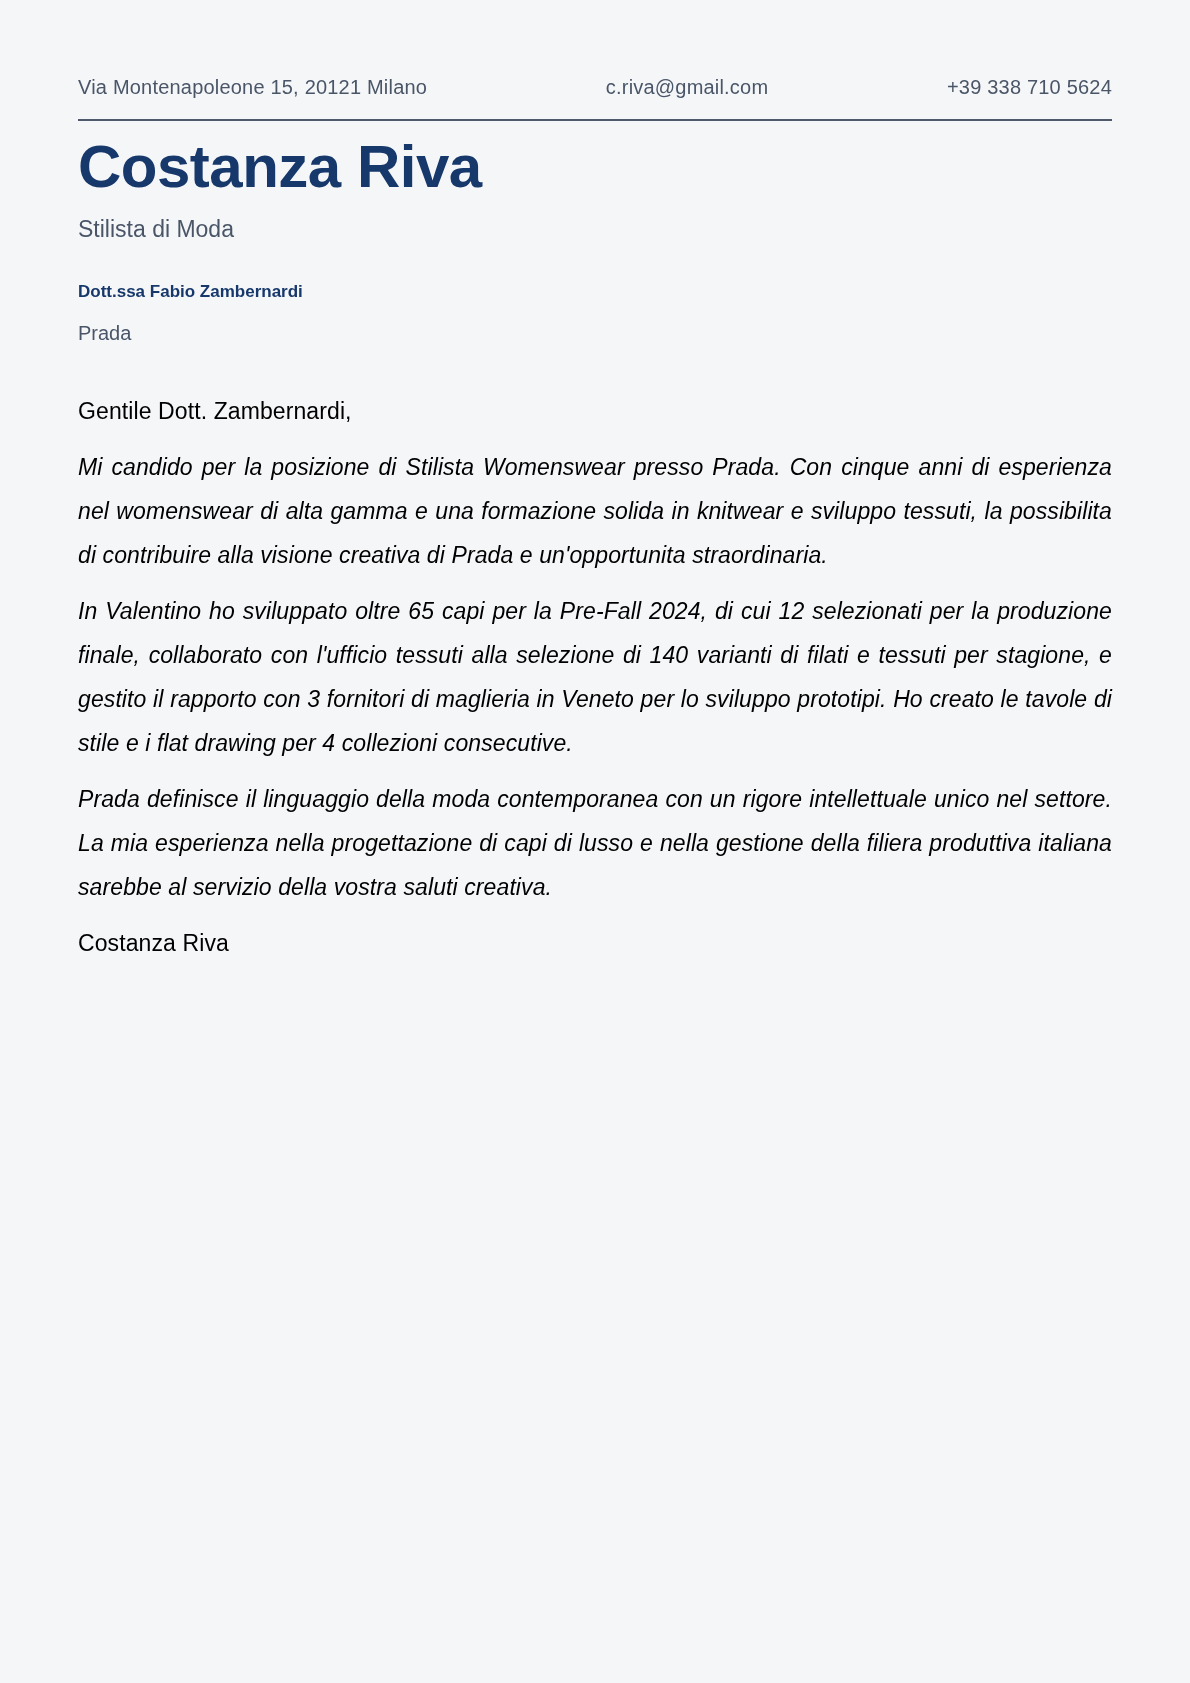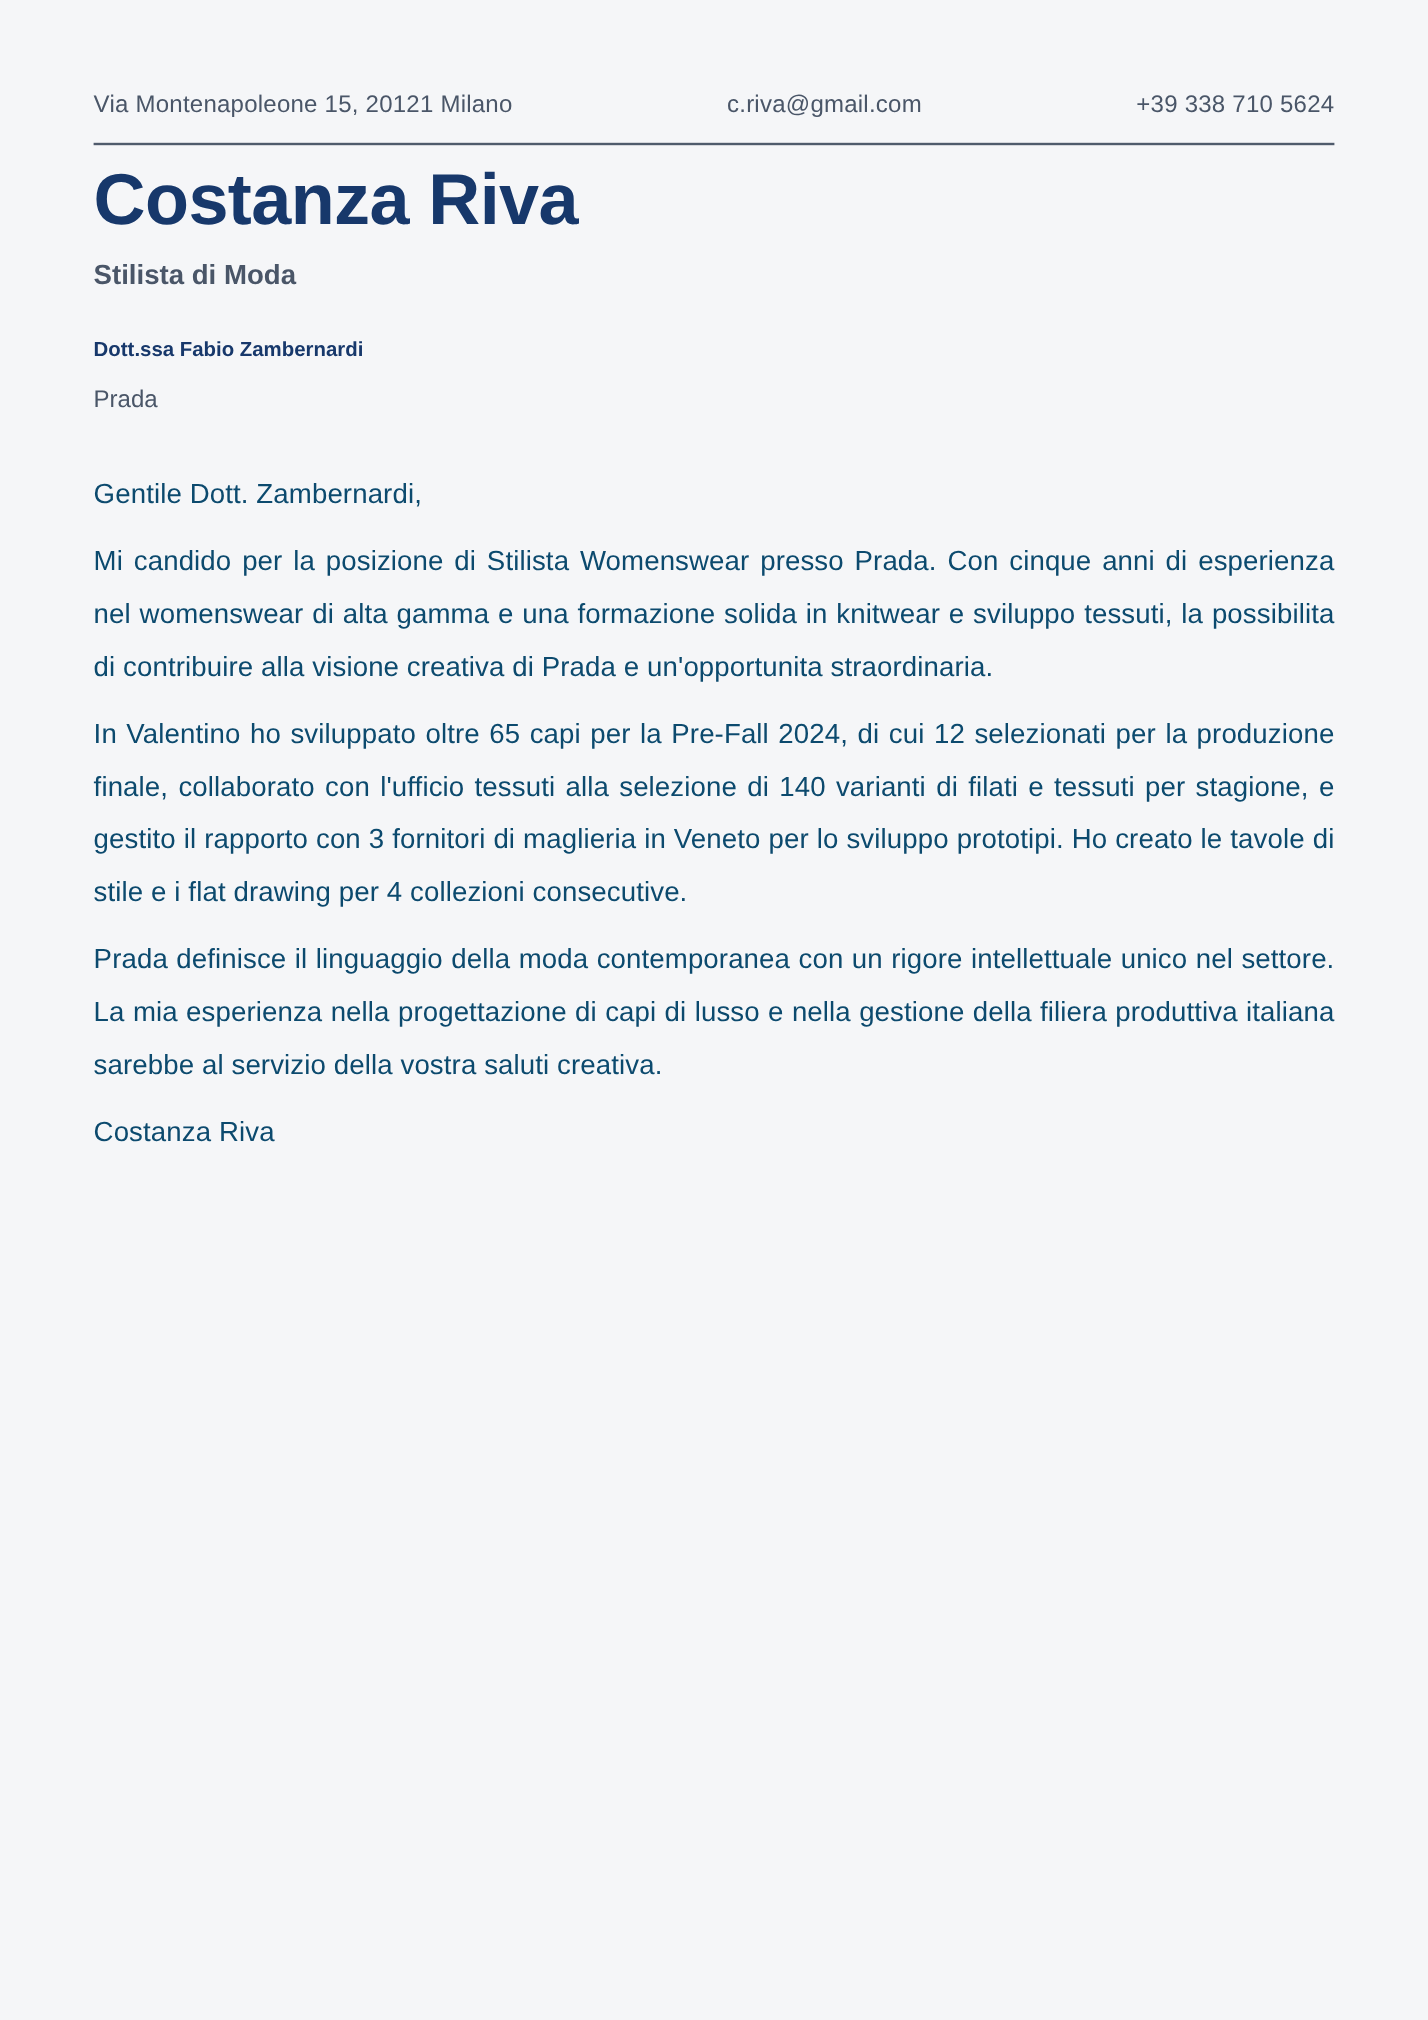--- a/index.html
+++ b/index.html
@@ -41,21 +41,21 @@
     font-size: 60px;
     line-height: 1.08;
     font-weight: 700;
     letter-spacing: -0.5px;
     color: #17386b;
   }
   .job-title {
     margin: 16px 0 0 0;
     font-size: 23px;
     line-height: 27px;
-    font-weight: 700;
+    font-weight: 400;
     color: #4a5668;
   }
   
   .letter-date {
     margin: 84px 0 0 0;
     font-size: 24px;
     line-height: 28px;
     color: #4a5668;
   }
   .recipient-name {
@@ -69,28 +69,29 @@
     margin: 12px 0 0 0;
     font-size: 20px;
     line-height: 28px;
     color: #4a5668;
   }
   
   .letter-body {
     margin-top: 42px;
     font-size: 23px;
     line-height: 44px;
-    color: #0c4a6e;
+    color: #000000;
     letter-spacing: 0.1px;
   }
   .letter-body p {
     margin: 0 0 12px 0;
   }
   .letter-body p.para {
     text-align: justify;
+    font-style: italic;
   }
   .letter-body p.closing {
     margin-top: 20px;
   }
 </style>
 </head>
 <body>
 
 <div class="page">
 

